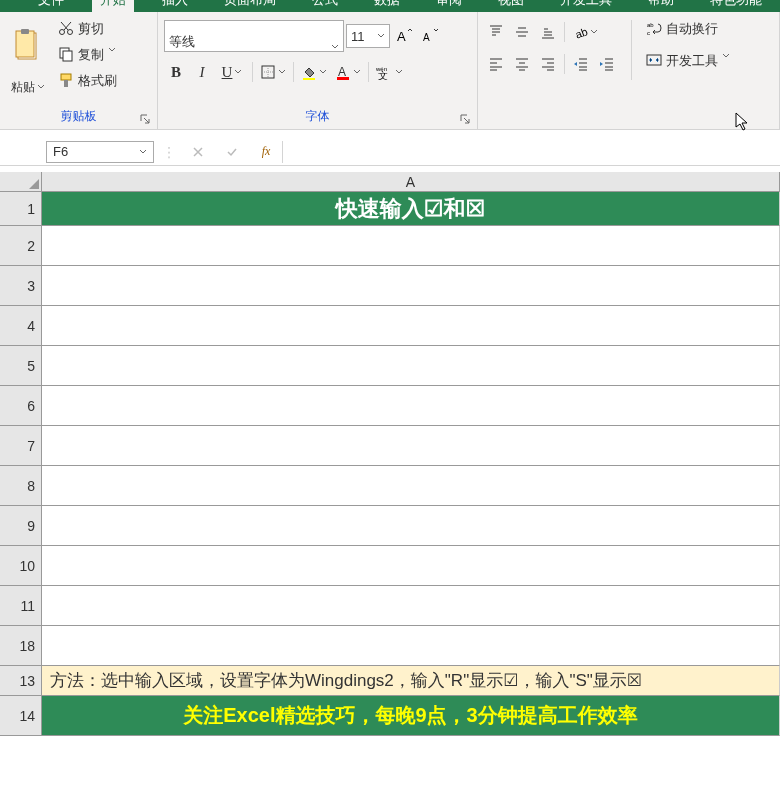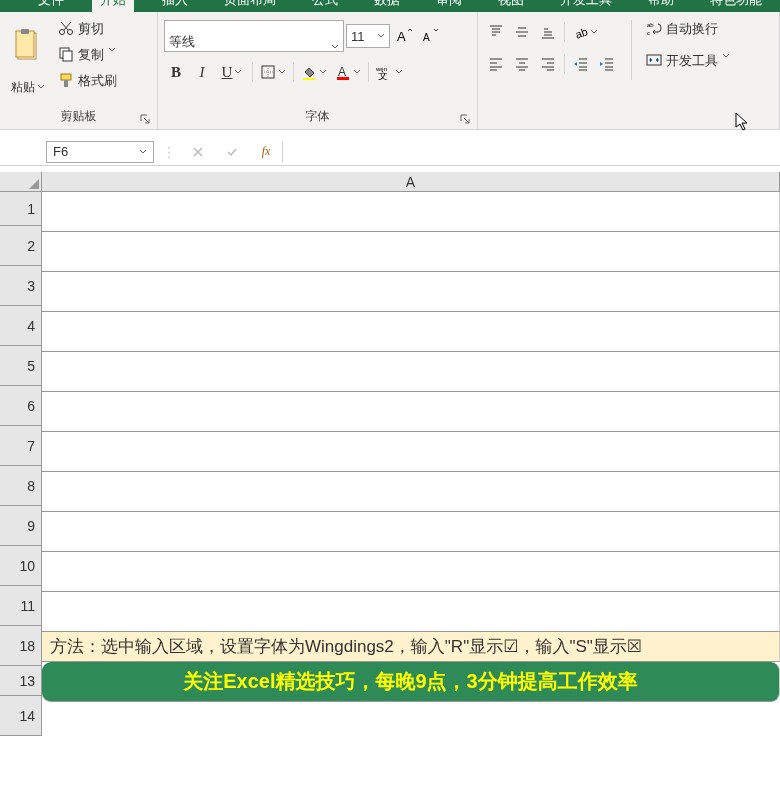--- a/index.html
+++ b/index.html
@@ -5,21 +5,21 @@
 * { box-sizing: border-box; margin: 0; padding: 0; font-family: "Microsoft YaHei", Arial, sans-serif; }
 body { background: #fff; width: 780px; height: 794px; overflow: hidden; font-size: 12px; color: #333; }
 
 .tabs { background: #217346; height: 12px; display: flex; align-items: flex-start; padding-left: 30px; gap: 20px; color: #fff; font-size: 13px; overflow: hidden; }
 .tab { padding: 0 8px; height: 24px; line-height: 24px; position: relative; top: -12px; }
 .tab.active { background: #f3f2f1; color: #217346; }
 
 .ribbon { background: #f3f2f1; border-bottom: 1px solid #d4d4d4; height: 118px; display: flex; position: relative; }
 .ribbon-group { border-right: 1px solid #d4d4d4; padding: 4px 6px 2px 6px; display: flex; flex-direction: column; justify-content: space-between; position: relative; height: 100%; }
 .group-content { display: flex; gap: 6px; flex: 1; }
-.group-label { text-align: center; font-size: 12px; color: #404040; padding: 2px 0; position: relative; }
+.group-label { text-align: center; font-size: 12px; color: #1d4ed8; padding: 2px 0; position: relative; }
 .group-launcher { position: absolute; right: 4px; bottom: 2px; width: 14px; height: 14px; }
 .group-launcher svg { width: 12px; height: 12px; }
 
 .big-btn { display: flex; flex-direction: column; align-items: center; justify-content: center; width: 44px; padding: 4px 2px; cursor: pointer; }
 .big-btn-label { font-size: 12px; margin-top: 12px; }
 .small-row { display: flex; align-items: flex-start; gap: 4px; height: 24px; cursor: pointer; font-size: 13px; padding: 0 2px; }
 .small-col { display: flex; flex-direction: column; gap: 2px; }
 
 .icon16 { width: 16px; height: 16px; display: inline-flex; align-items: center; justify-content: center; }
 .dropdown-arrow { width: 8px; height: 8px; }
@@ -47,21 +47,21 @@
 .grid-body { display: flex; }
 .row-headers { width: 42px; }
 .row-header { height: 40px; background: #e6e6e6; border-bottom: 1px solid #999; border-right: 1px solid #999; text-align: center; font-size: 14px; color: #333; display: flex; align-items: center; justify-content: flex-end; padding-right: 6px; }
 .row-header.h1 { height: 34px; }
 .row-header.h13 { height: 30px; }
 
 .cells { flex: 1; }
 .cell-row { height: 40px; border-bottom: 1px solid #999; display: flex; align-items: center; padding: 0 8px; font-size: 18px; border-right: 1px solid #ccc; }
 .cell-row.h1 { height: 34px; background: #2e8b57; color: #fff; font-size: 22px; font-weight: bold; justify-content: center; }
 .cell-row.h13 { height: 30px; background: #fff2cc; font-size: 17px; }
-.cell-row.h14 { background: #2e8b57; color: #ffff00; font-size: 20px; font-weight: bold; justify-content: center; border-radius: 9px; }
+.cell-row.h14 { background: #2e8b57; color: #ffff00; font-size: 20px; font-weight: bold; justify-content: center; }
 
 .cursor-arrow { position: absolute; width: 16px; height: 20px; pointer-events: none; }
 </style>
 </head>
 <body>
 
 <div class="tabs">
   <div class="tab">文件</div>
   <div class="tab active">开始</div>
   <div class="tab">插入</div>
@@ -355,20 +355,21 @@
       <div class="row-header">7</div>
       <div class="row-header">8</div>
       <div class="row-header">9</div>
       <div class="row-header">10</div>
       <div class="row-header">11</div>
       <div class="row-header">18</div>
       <div class="row-header h13">13</div>
       <div class="row-header">14</div>
     </div>
     <div class="cells">
+      <div class="cell-row h1">快速输入☑和☒</div>
       <div class="cell-row"></div>
       <div class="cell-row"></div>
       <div class="cell-row"></div>
       <div class="cell-row"></div>
       <div class="cell-row"></div>
       <div class="cell-row"></div>
       <div class="cell-row"></div>
       <div class="cell-row"></div>
       <div class="cell-row"></div>
       <div class="cell-row"></div>

